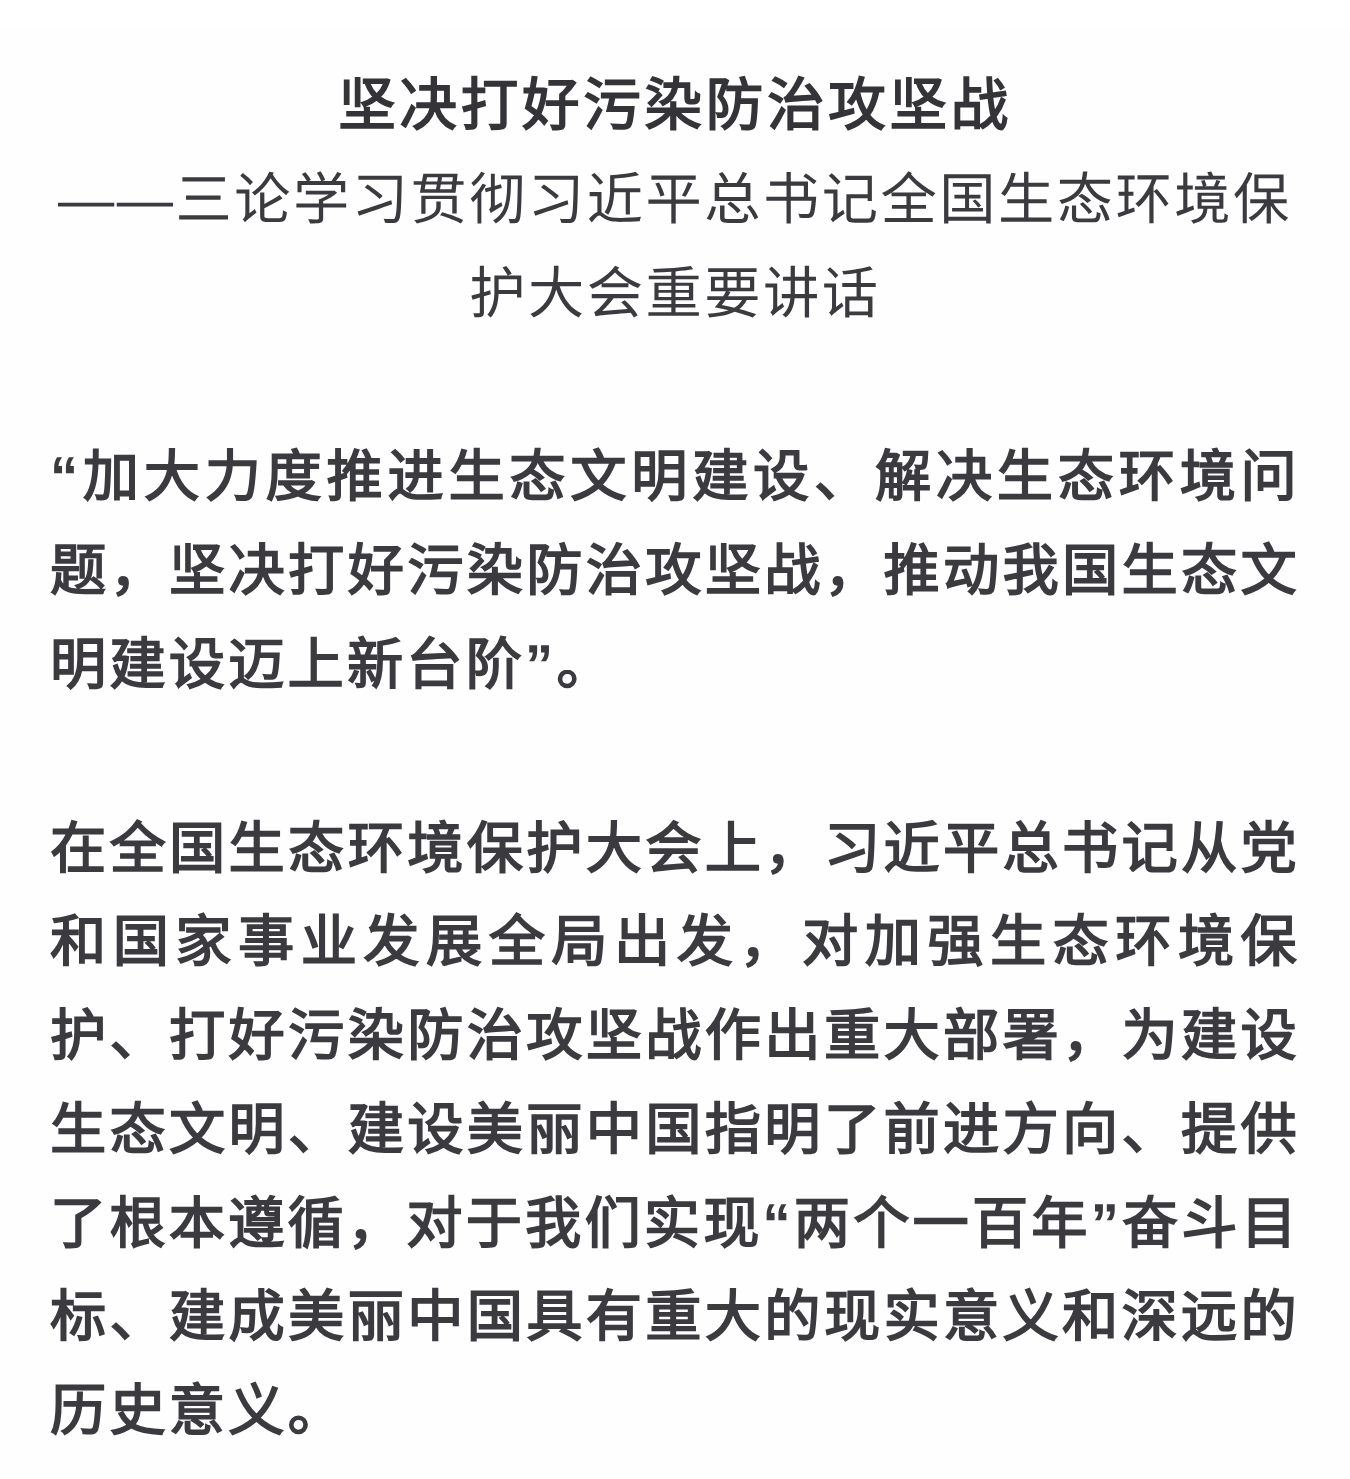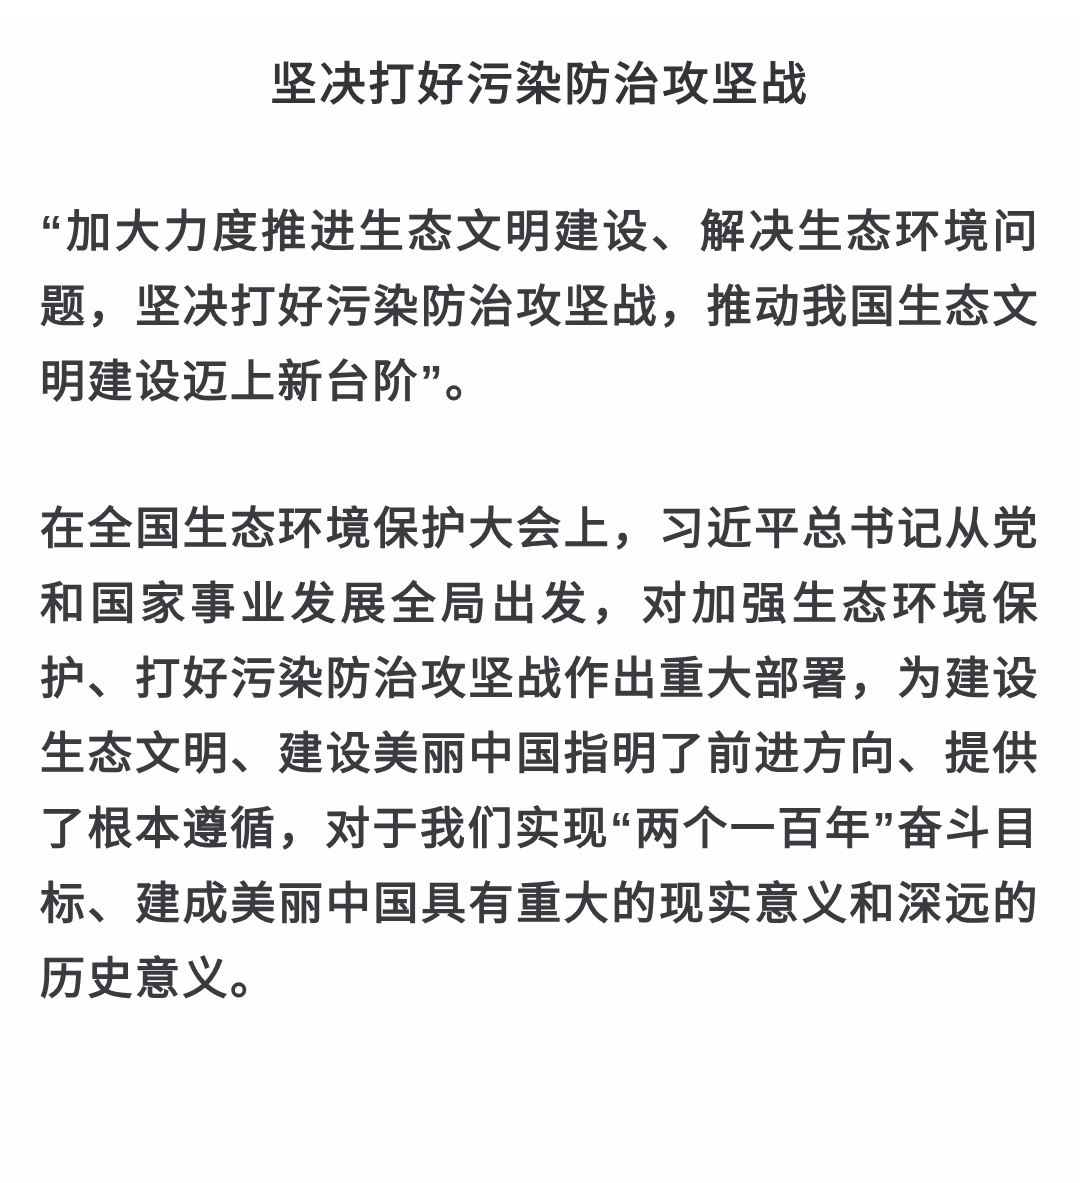--- a/index.html
+++ b/index.html
@@ -48,15 +48,16 @@
     text-align: justify;
     color: #3a3a3f;
     word-break: break-all;
   }
 </style>
 </head>
 <body>
 
 <main class="article">
   <h1 class="article-title">坚决打好污染防治攻坚战</h1>
+  <h2 class="article-subtitle">——三论学习贯彻习近平总书记全国生态环境保护大会重要讲话</h2>
   <p class="article-paragraph">“加大力度推进生态文明建设、解决生态环境问题，坚决打好污染防治攻坚战，推动我国生态文明建设迈上新台阶”。</p>
   <p class="article-paragraph">在全国生态环境保护大会上，习近平总书记从党和国家事业发展全局出发，对加强生态环境保护、打好污染防治攻坚战作出重大部署，为建设生态文明、建设美丽中国指明了前进方向、提供了根本遵循，对于我们实现“两个一百年”奋斗目标、建成美丽中国具有重大的现实意义和深远的历史意义。</p>
 </main>
 
 </body></html>

